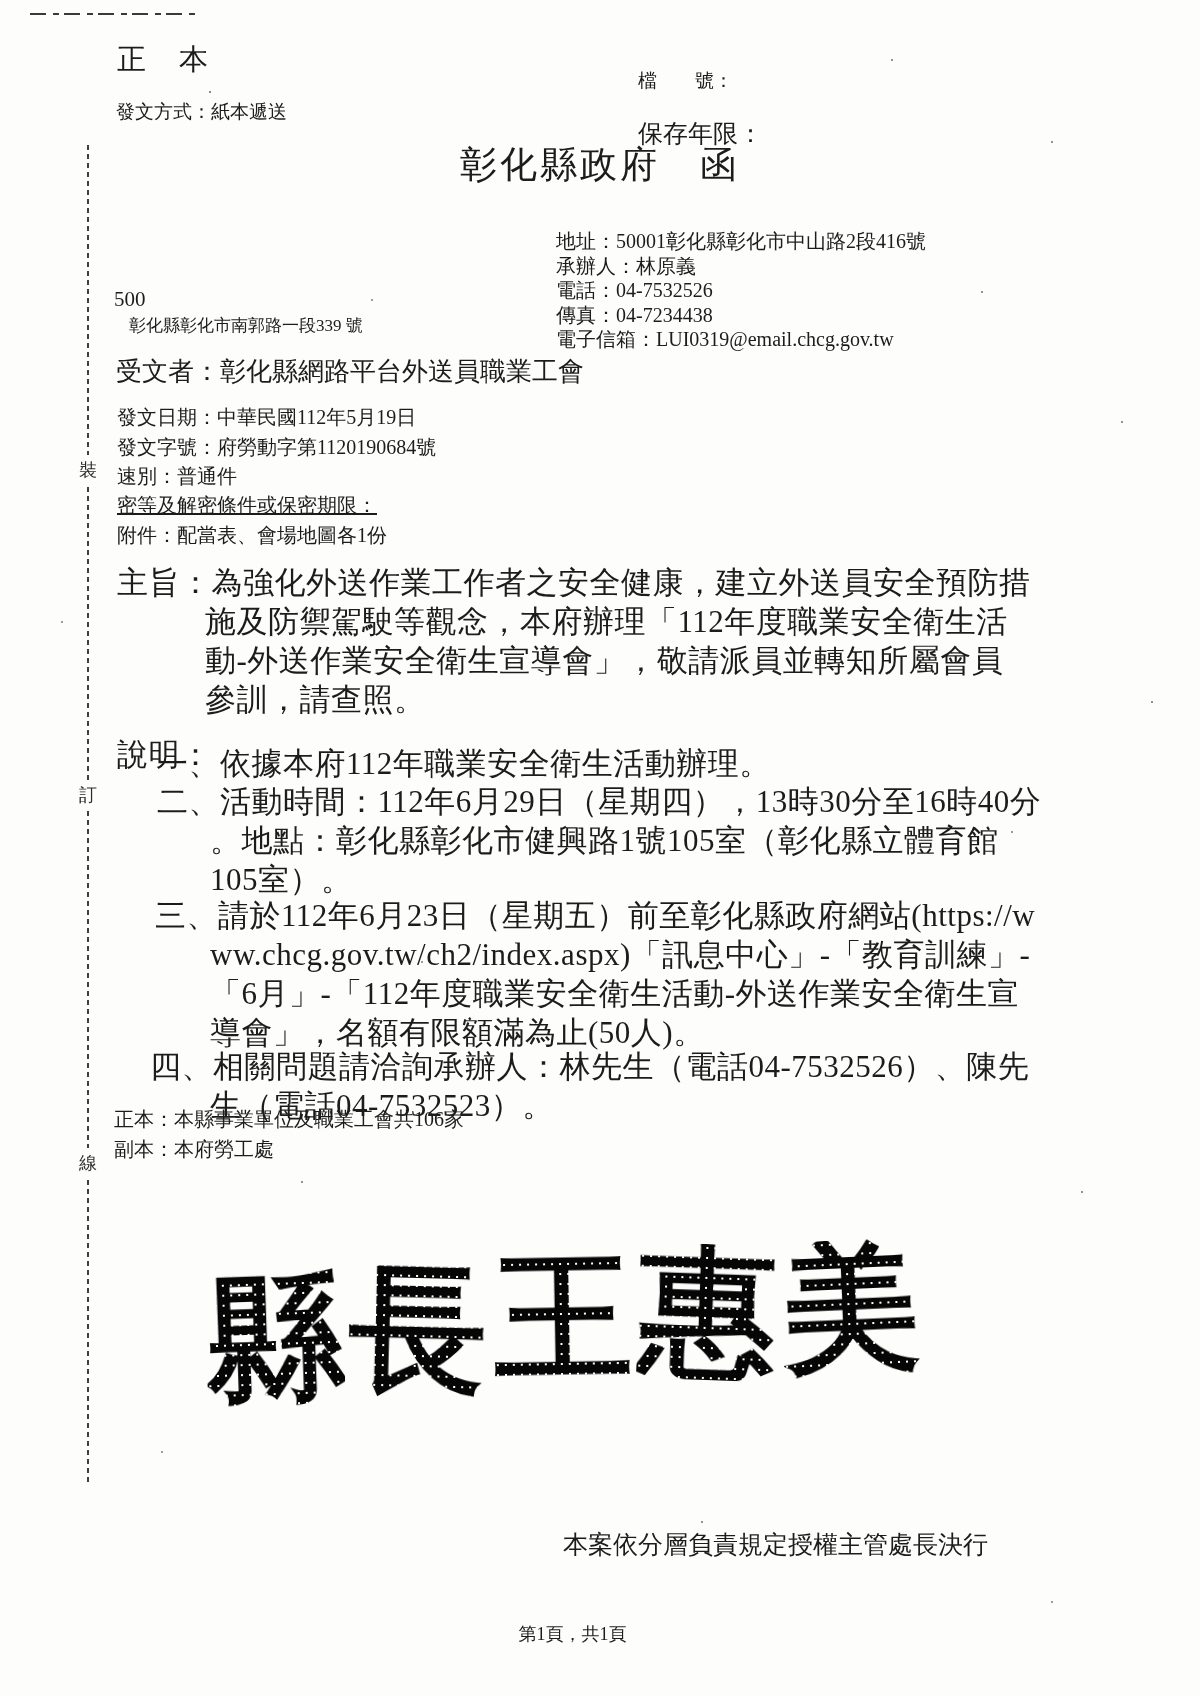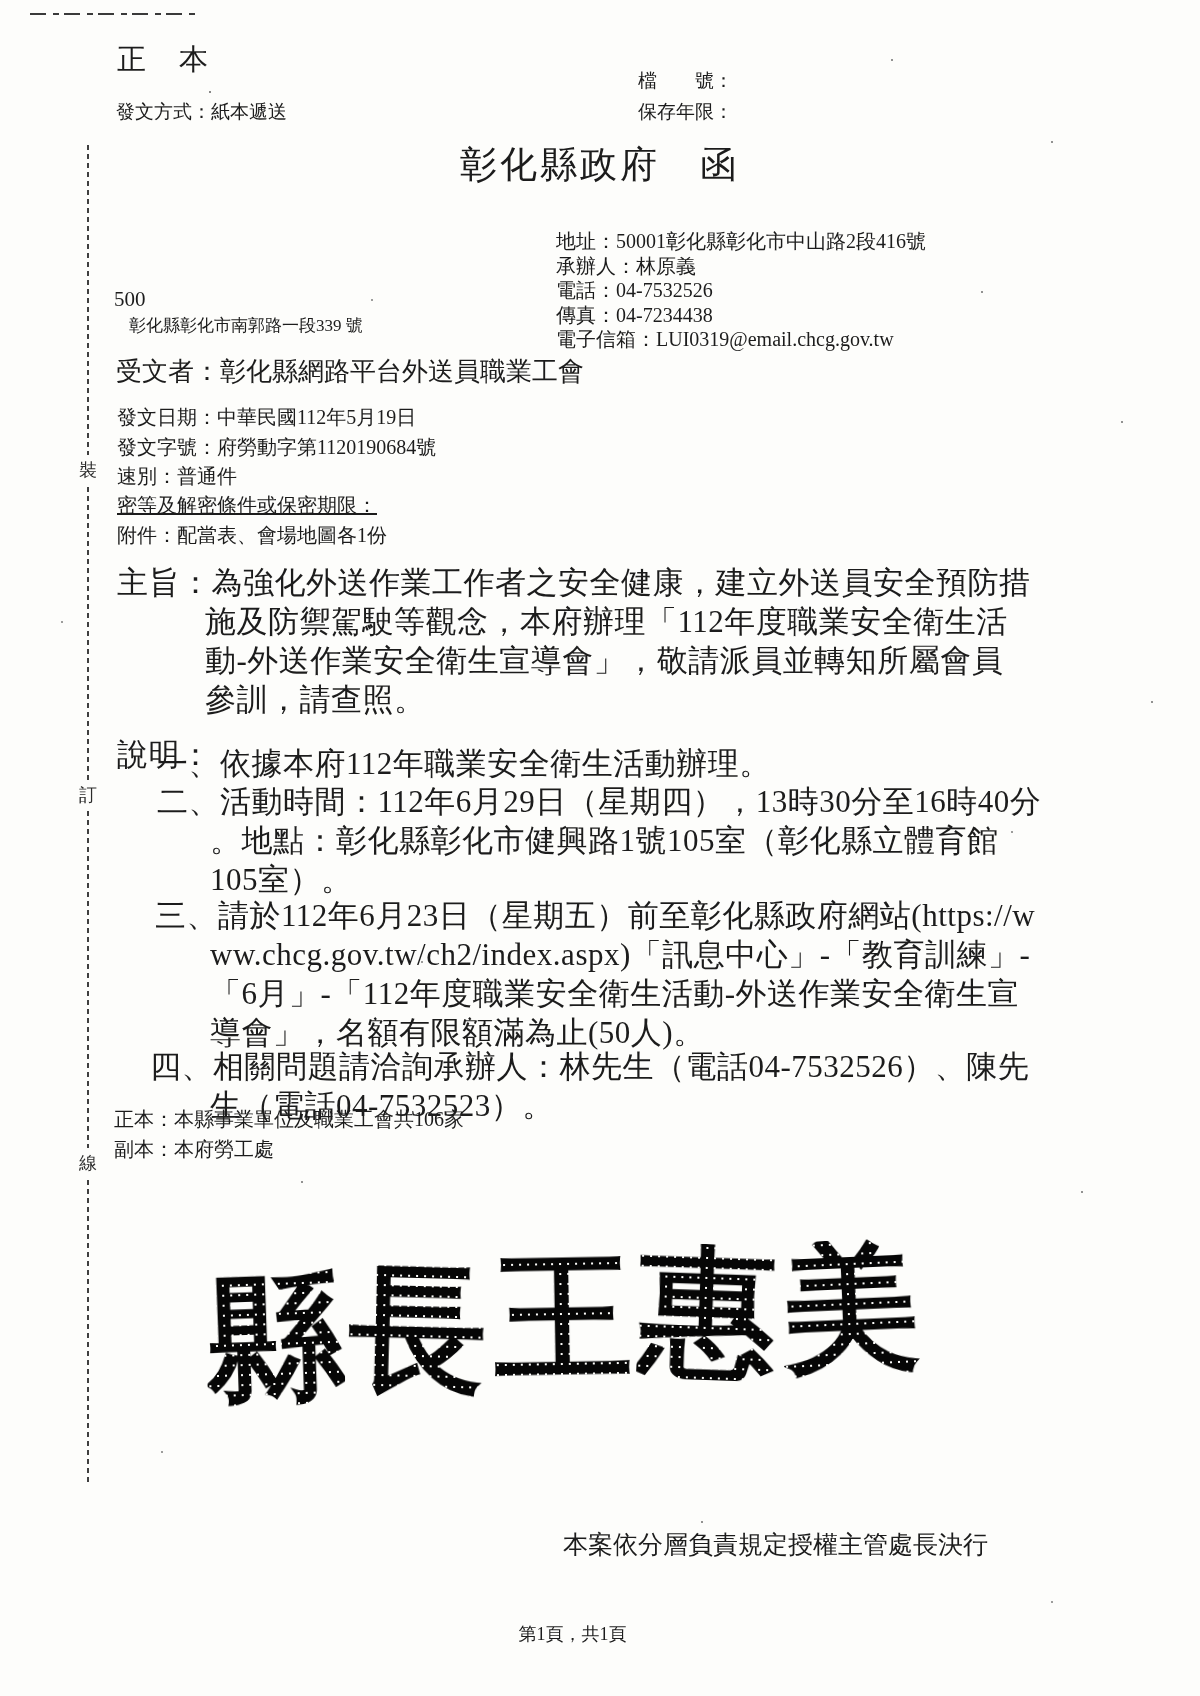--- a/index.html
+++ b/index.html
@@ -31,21 +31,21 @@
   }
   .abs { position: absolute; white-space: nowrap; }
 
   .top-dash {
     left: 30px; top: 13px; width: 168px; height: 2px;
     background: repeating-linear-gradient(to right, #3a3a3a 0 16px, transparent 16px 23px, #3a3a3a 23px 29px, transparent 29px 34px);
   }
   .copy-type   { left: 117px; top: 40px;  font-size: 29px; letter-spacing: 2px; text-align: center; }
   .file-no     { left: 638px; top: 68px;  font-size: 19px; }
   .delivery    { left: 116px; top: 99px;  font-size: 19px; }
-  .retention   { left: 638px; top: 99px; font-size: 19px; }
+  .retention   { left: 638px; top: 117px; font-size: 25px; }
   .doc-title   { left: 0; right: 0; top: 140px; font-size: 37px; text-align: center; letter-spacing: 3px; }
 
   .sender-block { left: 556px; top: 229px; font-size: 20px; line-height: 24.5px; }
   .postal-code  { left: 114px; top: 287px; font-size: 21px; }
   .recipient-addr { left: 129px; top: 314px; font-size: 17px; }
   .to-line      { left: 116px; top: 354px; font-size: 26px; }
 
   .meta { font-size: 20px; }
   .m1 { left: 117px; top: 404px; }
   .m2 { left: 117px; top: 434px; }

